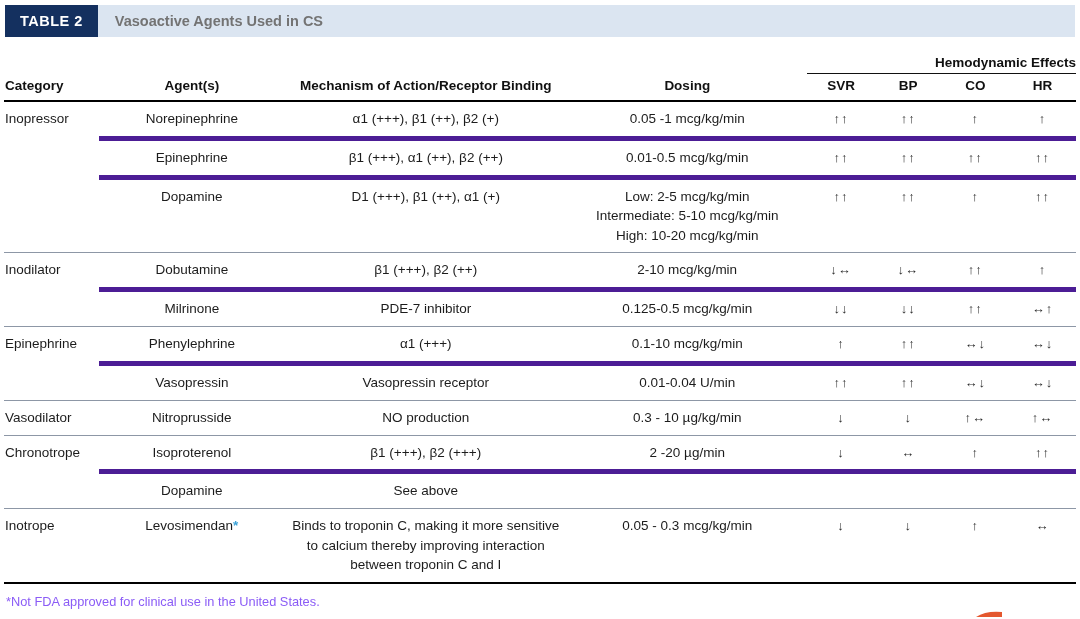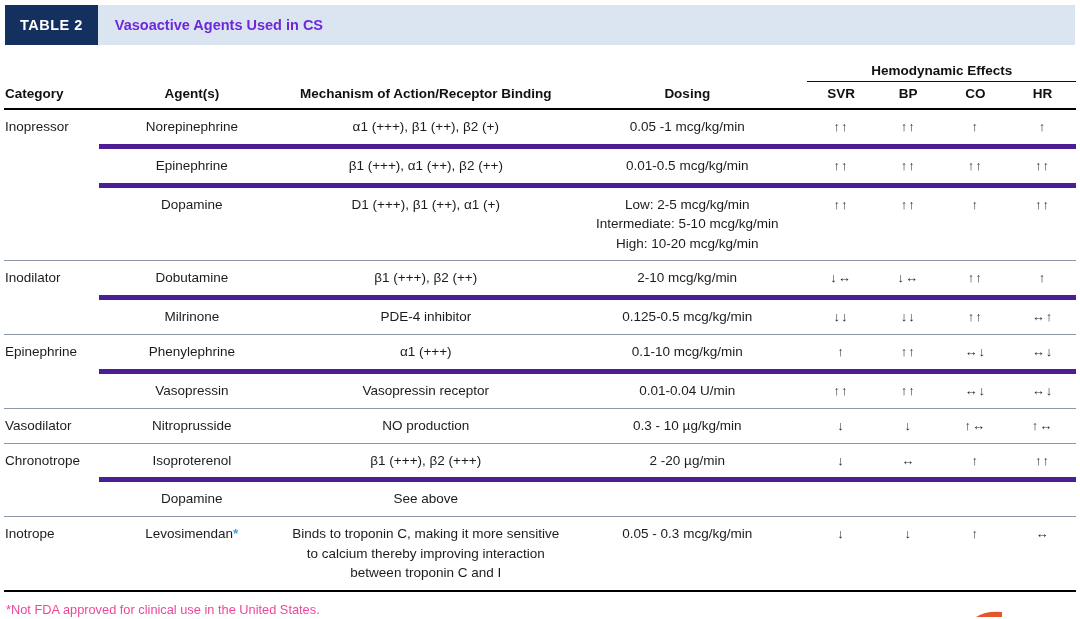--- a/index.html
+++ b/index.html
@@ -7,63 +7,63 @@
   body {
     width: 1080px; height: 619px;
     font-family: "Liberation Sans", "DejaVu Sans", sans-serif;
     color: #1c1c1c;
     position: relative;
     overflow: hidden;
   }
   .page { padding: 5px 4px 0 4px; }
 
   
-  .titlebar { display: flex; align-items: stretch; height: 40px; margin: 0 1px 16px 1px; }
+  .titlebar { display: flex; align-items: stretch; height: 32px; margin: 0 1px 16px 1px; }
   .table-label {
     background: #14305f; color: #ffffff;
     font-weight: bold; font-size: 14.5px; letter-spacing: .5px;
     display: flex; align-items: center; padding: 0 15px;
   }
   .titleband {
     background: #dbe5f1; flex: 1;
     display: flex; align-items: center;
   }
   .titleband .title {
-    color: #6d28d9; font-weight: bold; font-size: 14.5px; padding-left: 17px;
+    color: #737373; font-weight: bold; font-size: 14.5px; padding-left: 17px;
   }
 
   
   table.vaso { border-collapse: collapse; width: 1072px; margin-left: 0px;
                border-bottom: 2.5px solid #000; }
   col.c-cat   { width: 95px; }
   col.c-agent { width: 185px; }
   col.c-mech  { width: 282px; }
   col.c-dose  { width: 240px; }
   col.c-fx    { width: 67px; }
 
   th, td { font-size: 13.5px; vertical-align: top; }
   thead th { font-weight: bold; color: #111; }
   thead tr.hemo-row th { border: none; padding-bottom: 3px; }
-  th.hemo-span { text-align: center; font-size: 13.5px; border-bottom: 1.5px solid #111 !important; padding: 2px 0 4px 0; }
+  th.hemo-span { text-align: right; font-size: 13.5px; border-bottom: 1.5px solid #111 !important; padding: 2px 0 4px 0; }
   thead tr.colhead th { border-bottom: 2.5px solid #000; padding: 4px 2px 7px 2px; text-align: center; }
   thead tr.colhead th.cat { text-align: left; padding-left: 1px; }
 
   tbody td { padding: 7px 3px 7px 3px; text-align: center; line-height: 1.45; }
   tbody td.cat { text-align: left; padding-left: 1px; }
   tbody td.dose { white-space: pre-line; }
   tbody td.fx { letter-spacing: 1px; color: #2a2a2a; font-size: 13px; padding-top: 8px; }
 
   tbody tr.group td { border-top: 1.3px solid #8d97a6; }
   tbody tr.sub td { border-top: 5px solid #4c1d95; }
   tbody tr.sub td.cat { border-top: none; }
 
   .star { color: #3da3d8; font-weight: bold; }
 
   
-  .footnotes { margin: 10px 2px 0 2px; color: #ec4899; }
+  .footnotes { margin: 10px 2px 0 2px; color: #8b5cf6; }
   .footnotes .fn1 { font-size: 12.8px; margin-bottom: 9px; }
 
   
   .swoosh { position: absolute; right: 78px; bottom: 2px; width: 26px; height: 7px; }
 </style>
 </head>
 <body>
 
 <div class="page">
 
@@ -143,21 +143,21 @@
         <td>β1 (+++), β2 (++)</td>
         <td class="dose">2-10 mcg/kg/min</td>
         <td class="fx">↓↔</td>
         <td class="fx">↓↔</td>
         <td class="fx">↑↑</td>
         <td class="fx">↑</td>
       </tr>
       <tr class="sub">
         <td class="cat"></td>
         <td><span>Milrinone</span><span class="star"></span></td>
-        <td>PDE-4 inhibitor</td>
+        <td>PDE-7 inhibitor</td>
         <td class="dose">0.125-0.5 mcg/kg/min</td>
         <td class="fx">↓↓</td>
         <td class="fx">↓↓</td>
         <td class="fx">↑↑</td>
         <td class="fx">↔↑</td>
       </tr>
       <tr class="group">
         <td class="cat">Epinephrine</td>
         <td><span>Phenylephrine</span><span class="star"></span></td>
         <td>α1 (+++)</td>

